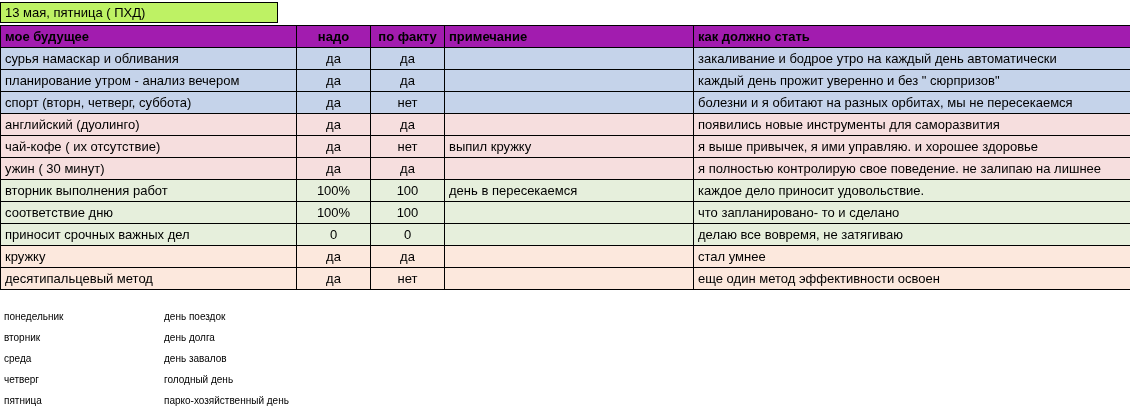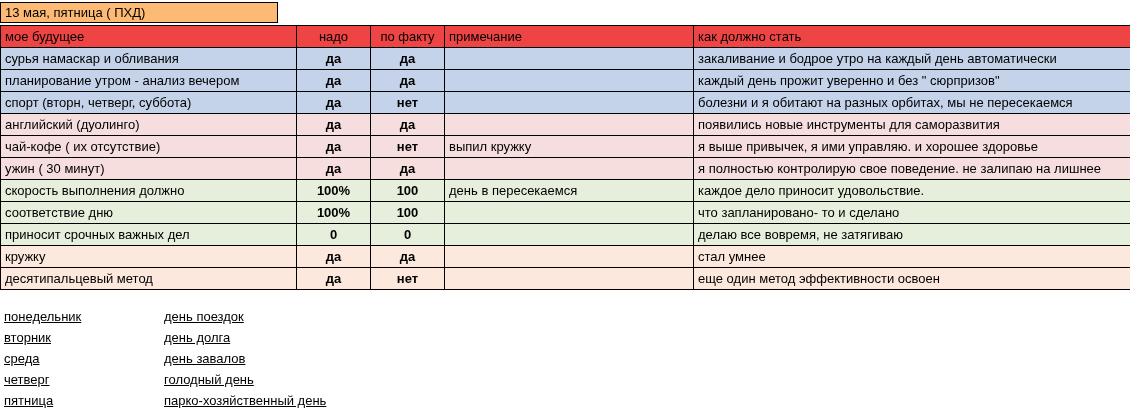--- a/index.html
+++ b/index.html
@@ -34,40 +34,40 @@
     overflow: hidden;
     font-size: 13px;
     line-height: 19px;
   }
   .c-title { width: 287px; }
   .c-nado  { width: 65px; }
   .c-fakt  { width: 65px; }
   .c-note  { width: 240px; }
   .c-how   { width: 468px; }
 
-  .center { text-align: center; font-weight: bold; }
+  .center { text-align: center; }
   .left   { text-align: left; }
 
   .hdr {
-    background: #ef4444;
-    font-weight: normal;
+    background: #a21caf;
+    font-weight: bold;
   }
   .rowblue  { background: #c5d3ea; }
   .rowpink  { background: #f6dede; }
   .rowgreen { background: #e6efdc; }
   .rowpeach { background: #fce8dd; }
 
   .titlebox {
     border: 1px solid #000000;
     height: 21px;
     line-height: 19px;
     padding: 0 4px;
     width: 278px;
     box-sizing: border-box;
-    background: #fdba74;
+    background: #bef264;
     font-size: 13px;
     white-space: nowrap;
     overflow: hidden;
   }
   .titlerow {
     display: flex;
     height: 23px;
     align-items: flex-start;
     padding-top: 2px;
   }
@@ -81,24 +81,23 @@
     table-layout: fixed;
     width: 1130px;
     margin-top: 0;
   }
   table.days td {
     height: 21px;
     padding: 0 4px;
     vertical-align: middle;
     white-space: nowrap;
     overflow: hidden;
-    font-size: 13px;
+    font-size: 10px;
     line-height: 19px;
     border: none;
-    text-decoration: underline;
   }
   .d-name { width: 152px; }
   .d-desc { width: 186px; margin-left: 25px; }
   .d-rest { width: 792px; }
 
   .underline-cell {
     border-bottom: 1px solid #000000 !important;
   }
 </style>
 </head>
@@ -162,21 +161,21 @@
 
       <tr class="rowpink">
         <td class="c-title left">ужин ( 30 минут)</td>
         <td class="c-nado center">да</td>
         <td class="c-fakt center">да</td>
         <td class="c-note left"></td>
         <td class="c-how left">я полностью контролирую свое поведение. не залипаю на лишнее</td>
       </tr>
 
       <tr class="rowgreen">
-        <td class="c-title left">скорость выполнения должно</td>
+        <td class="c-title left">вторник выполнения работ</td>
         <td class="c-nado center">100%</td>
         <td class="c-fakt center">100</td>
         <td class="c-note left">день в пересекаемся</td>
         <td class="c-how left">каждое дело приносит удовольствие.</td>
       </tr>
 
       <tr class="rowgreen">
         <td class="c-title left">соответствие  дню</td>
         <td class="c-nado center">100%</td>
         <td class="c-fakt center">100</td>

